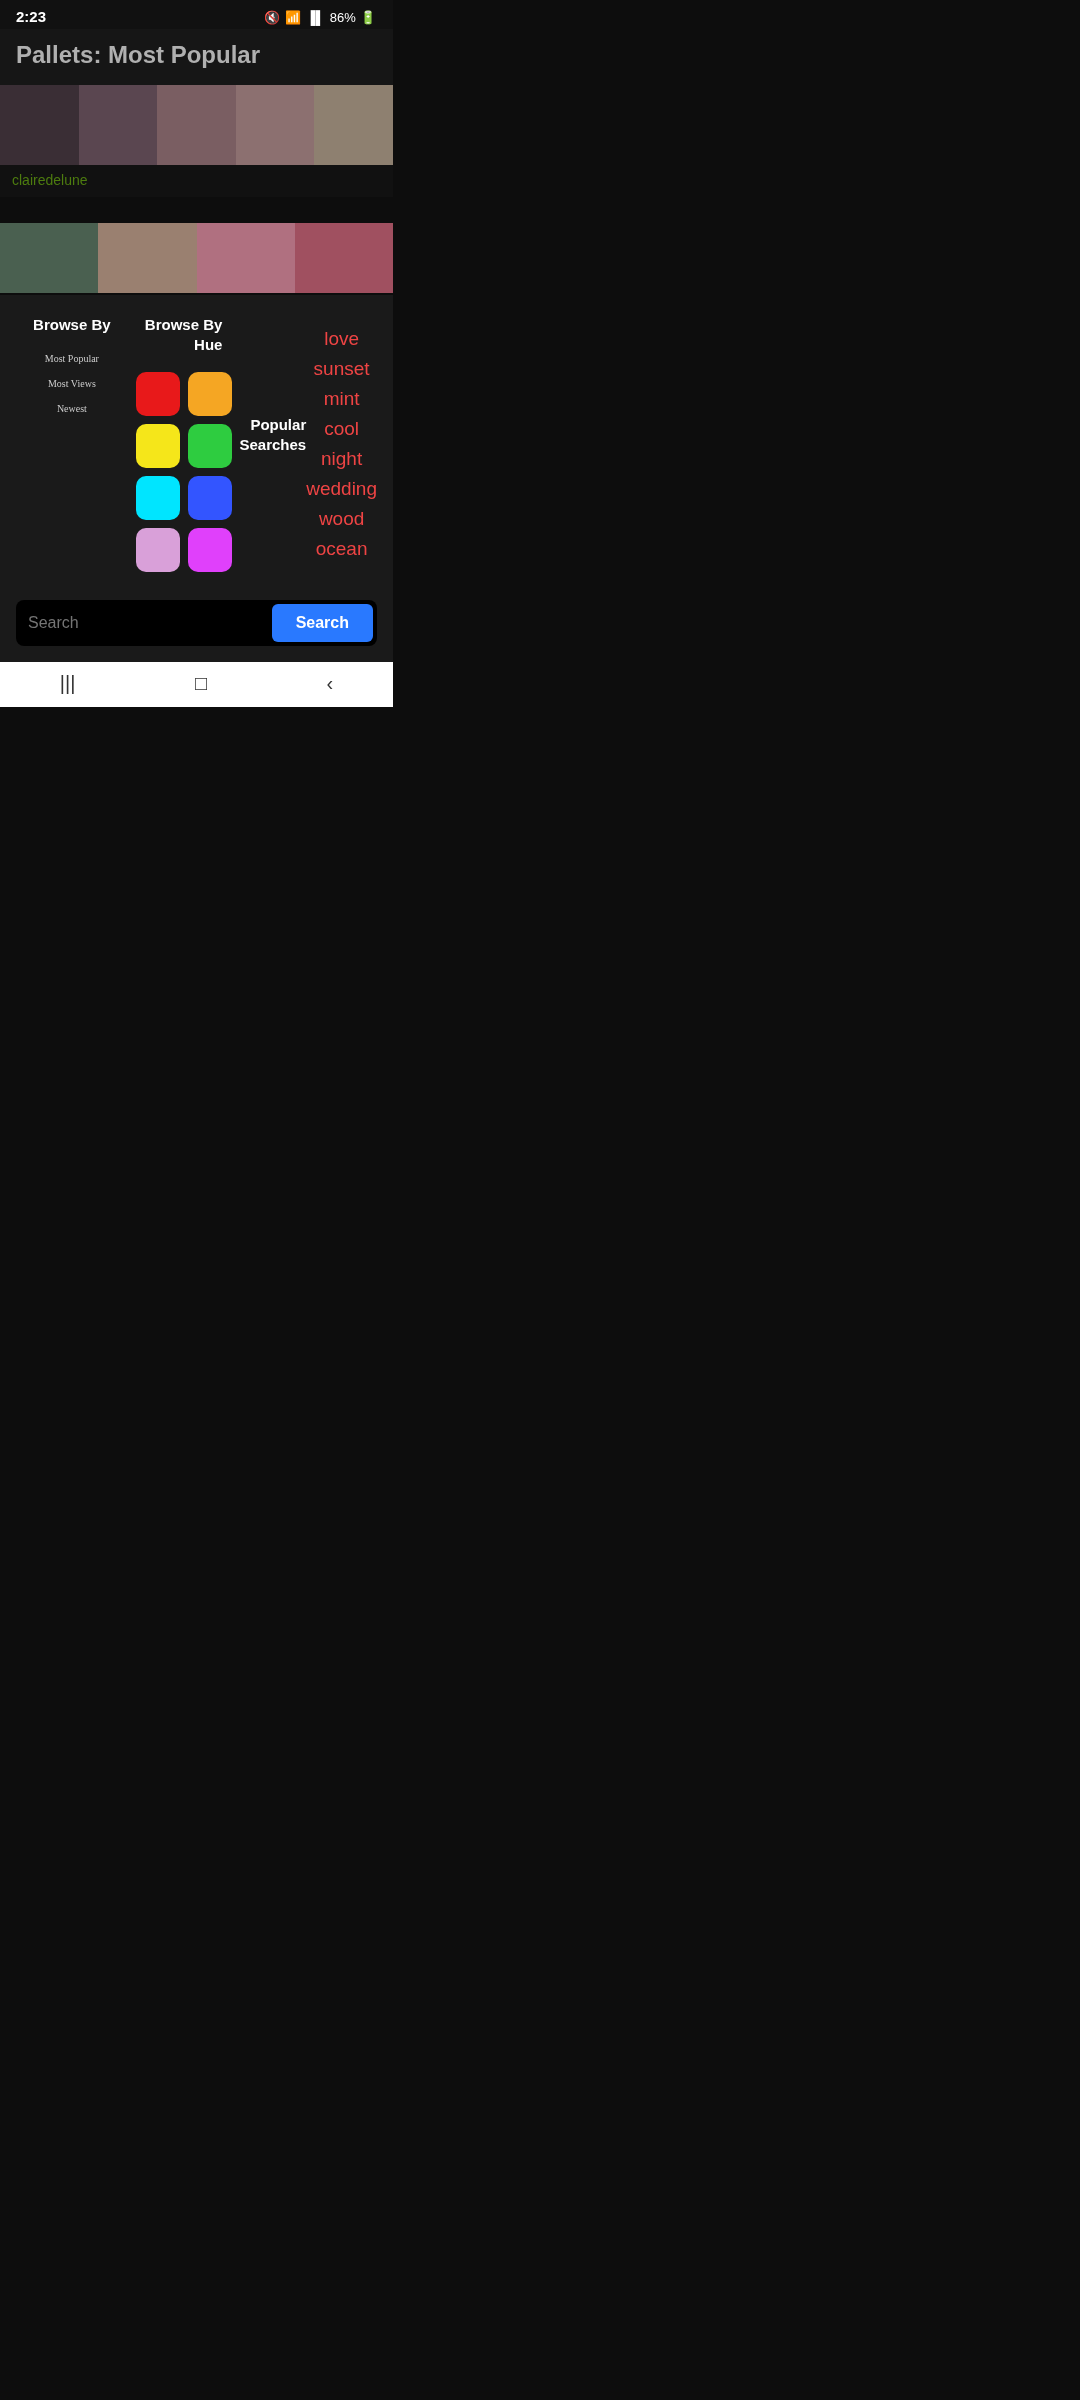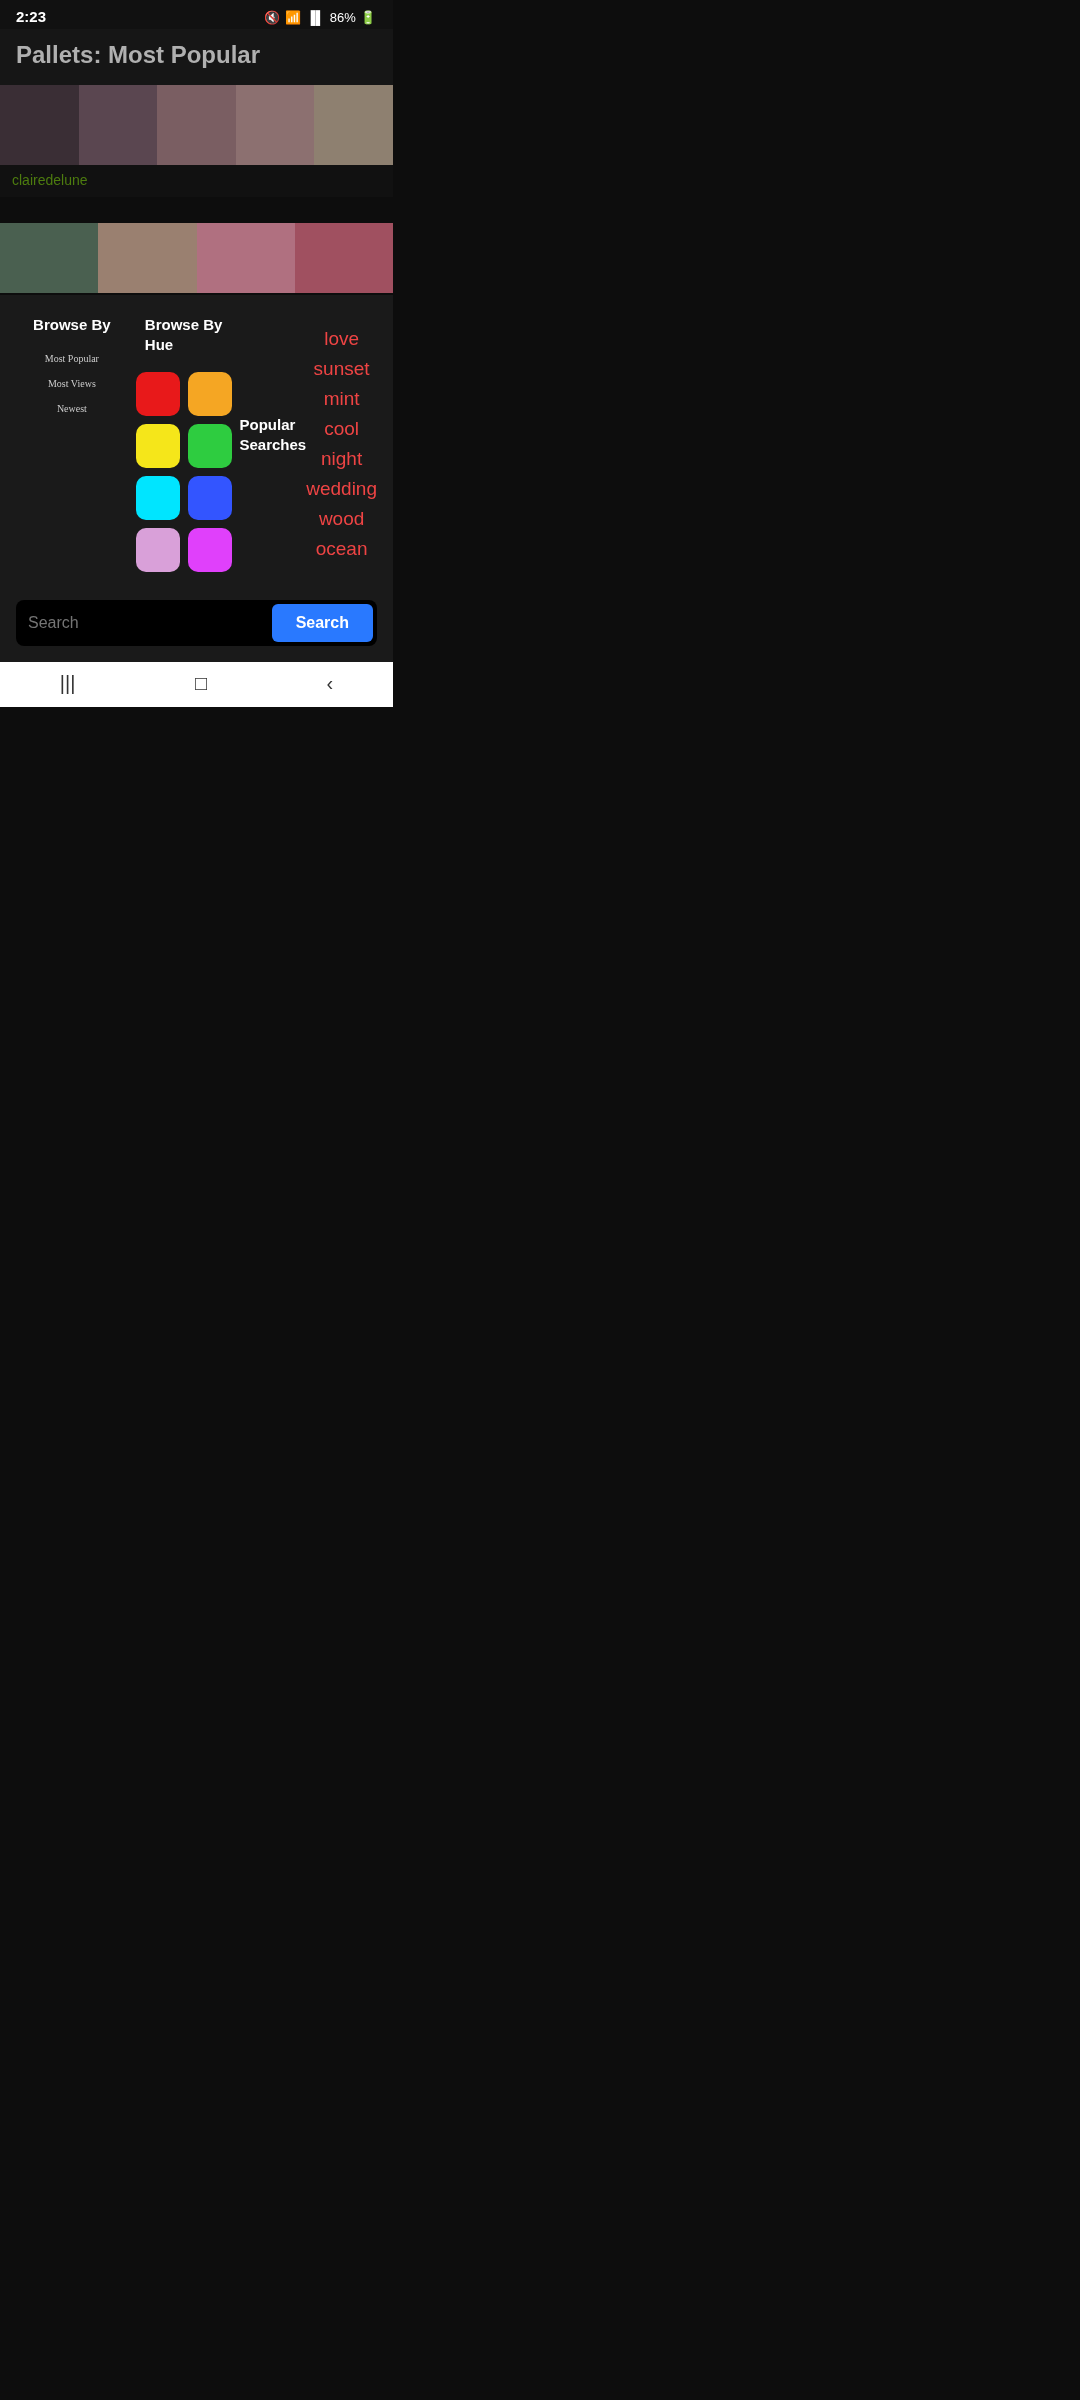--- a/index.html
+++ b/index.html
@@ -127,21 +127,21 @@
       flex: 1.2;
       display: flex;
       flex-direction: row;
       align-items: center;
     }
 
     .col-heading {
       font-size: 15px;
       font-weight: 700;
       color: #fff;
-      text-align: left;
+      text-align: right;
       margin-bottom: 18px;
       line-height: 1.3;
     }
 
     .browse-item {
       font-size: 10px;
       color: #ccc;
       margin-bottom: 14px;
       cursor: pointer;
       text-align: center;

